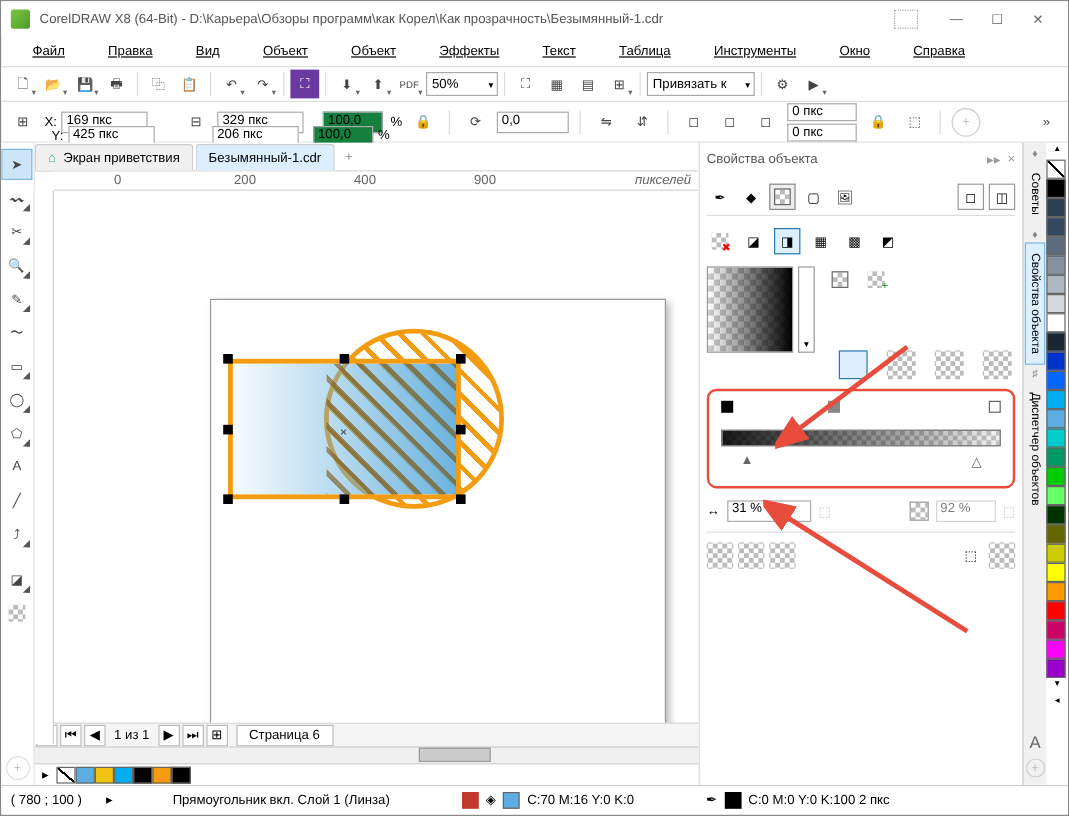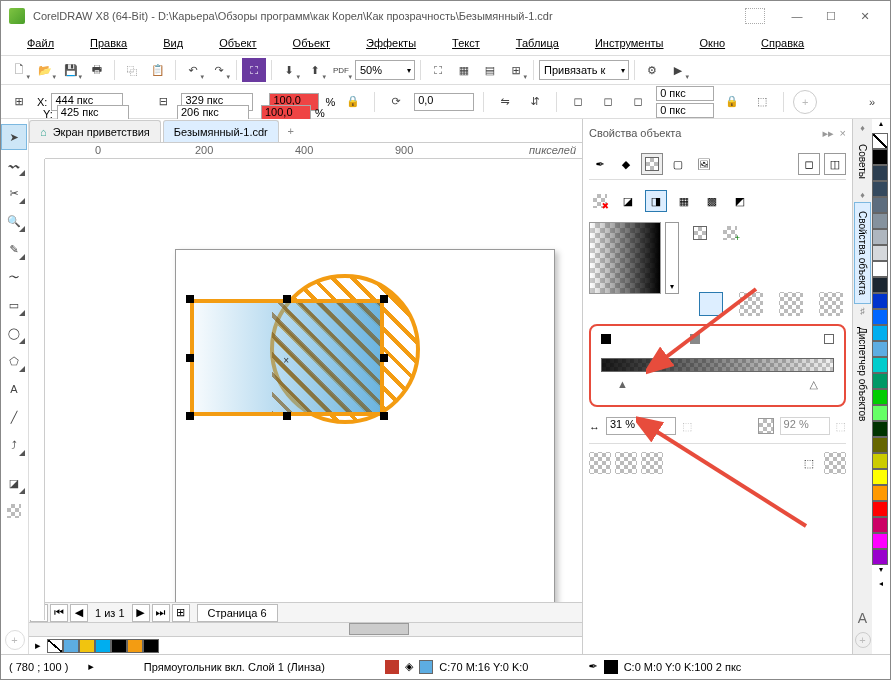--- a/index.html
+++ b/index.html
@@ -14,21 +14,21 @@
   .u{text-decoration:underline}
   .toolbar{height:30px;border-top:1px solid #ddd;border-bottom:1px solid #ddd;display:flex;align-items:center;padding:0 6px;gap:2px;background:#fff}
   .tb-btn{width:24px;height:24px;display:flex;align-items:center;justify-content:center;cursor:pointer;position:relative;color:#444}
   .tb-sep{width:1px;height:20px;background:#ddd;margin:0 3px}
   .tb-drop::after{content:"▾";font-size:7px;position:absolute;right:1px;bottom:1px;color:#666}
   .zoom-sel{height:20px;border:1px solid #aaa;padding:0 16px 0 4px;background:#fff;position:relative;min-width:60px;display:flex;align-items:center}
   .zoom-sel::after{content:"▾";position:absolute;right:3px;font-size:8px}
   .toolbar2{height:34px;border-bottom:1px solid #ddd;display:flex;align-items:center;padding:0 6px;gap:6px}
   .coord-box{display:flex;align-items:center;gap:4px}
   .coord-input{width:72px;height:18px;border:1px solid #aaa;padding:0 3px;text-align:left;background:#fff}
-  .spin-input{width:50px;height:18px;border:1px solid #aaa;padding:0 3px;background:#ef4444;position:relative}
+  .spin-input{width:50px;height:18px;border:1px solid #aaa;padding:0 3px;background:#15803d;position:relative}
   .workspace{display:flex;height:535px}
   .toolbox{width:28px;background:#fff;border-right:1px solid #ddd;display:flex;flex-direction:column;padding-top:4px}
   .toolbox .tool{width:26px;height:26px;display:flex;align-items:center;justify-content:center;cursor:pointer;position:relative;color:#444;margin:1px 0}
   .toolbox .tool.active{background:#cde6f7;border:1px solid #7cb8e0}
   .toolbox .tool.corner::after{content:"";position:absolute;right:2px;bottom:2px;border:3px solid transparent;border-right-color:#555;border-bottom-color:#555}
   .canvas-area{position:relative;background:#fff;flex:1;display:flex;flex-direction:column}
   .doc-tabs{height:24px;display:flex;align-items:flex-end;background:#fff;border-bottom:1px solid #ccc}
   .doc-tab{height:22px;padding:0 10px;display:flex;align-items:center;gap:6px;border:1px solid #ccc;border-bottom:none;background:#f0f0f0;border-radius:3px 3px 0 0;margin-right:2px;cursor:pointer}
   .doc-tab.active{background:#ddeeff;font-weight:500}
   .doc-tab.plus{width:20px;justify-content:center;border:none;background:none;color:#888}
@@ -140,21 +140,21 @@
     </div>
   <div class="tb-sep"></div>
   <div class="tb-btn">⚙</div>
   <div class="tb-btn tb-drop">▶</div>
 </div>
 
 <div class="toolbar2">
   <div class="tb-btn">⊞</div>
   <div class="coord-box">
     <span>X:</span>
-    <div class="coord-input">444 пкс</div>
+    <div class="coord-input">169 пкс</div>
   </div>
   <div class="coord-box" style="position:absolute;left:42px;top:104px">
     <span>Y:</span>
     <div class="coord-input">425 пкс</div>
   </div>
   <div style="width:16px"></div>
   <div class="tb-btn">⊟</div>
   <div class="coord-input">329 пкс</div>
   <div class="coord-input" style="position:absolute;left:176px;top:104px">206 пкс</div>
   <div style="width:4px"></div>

